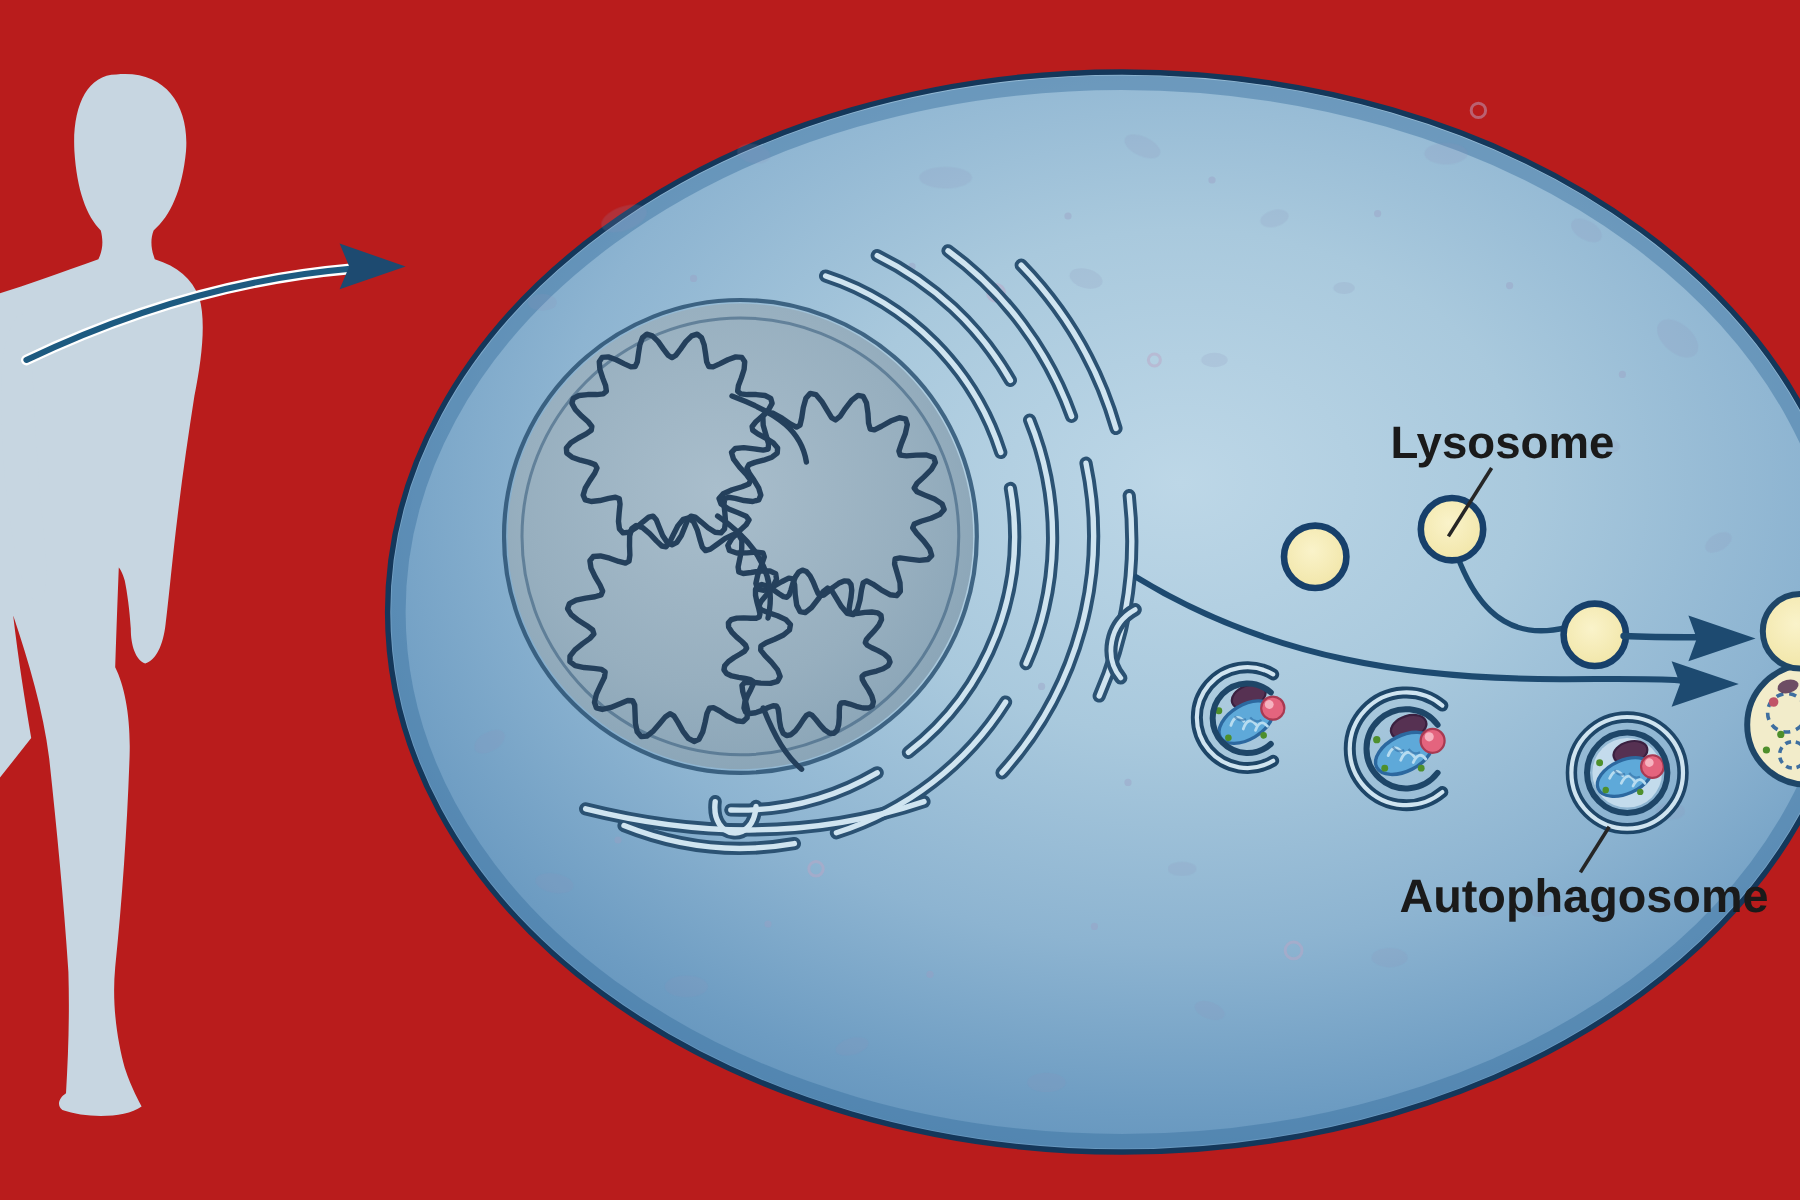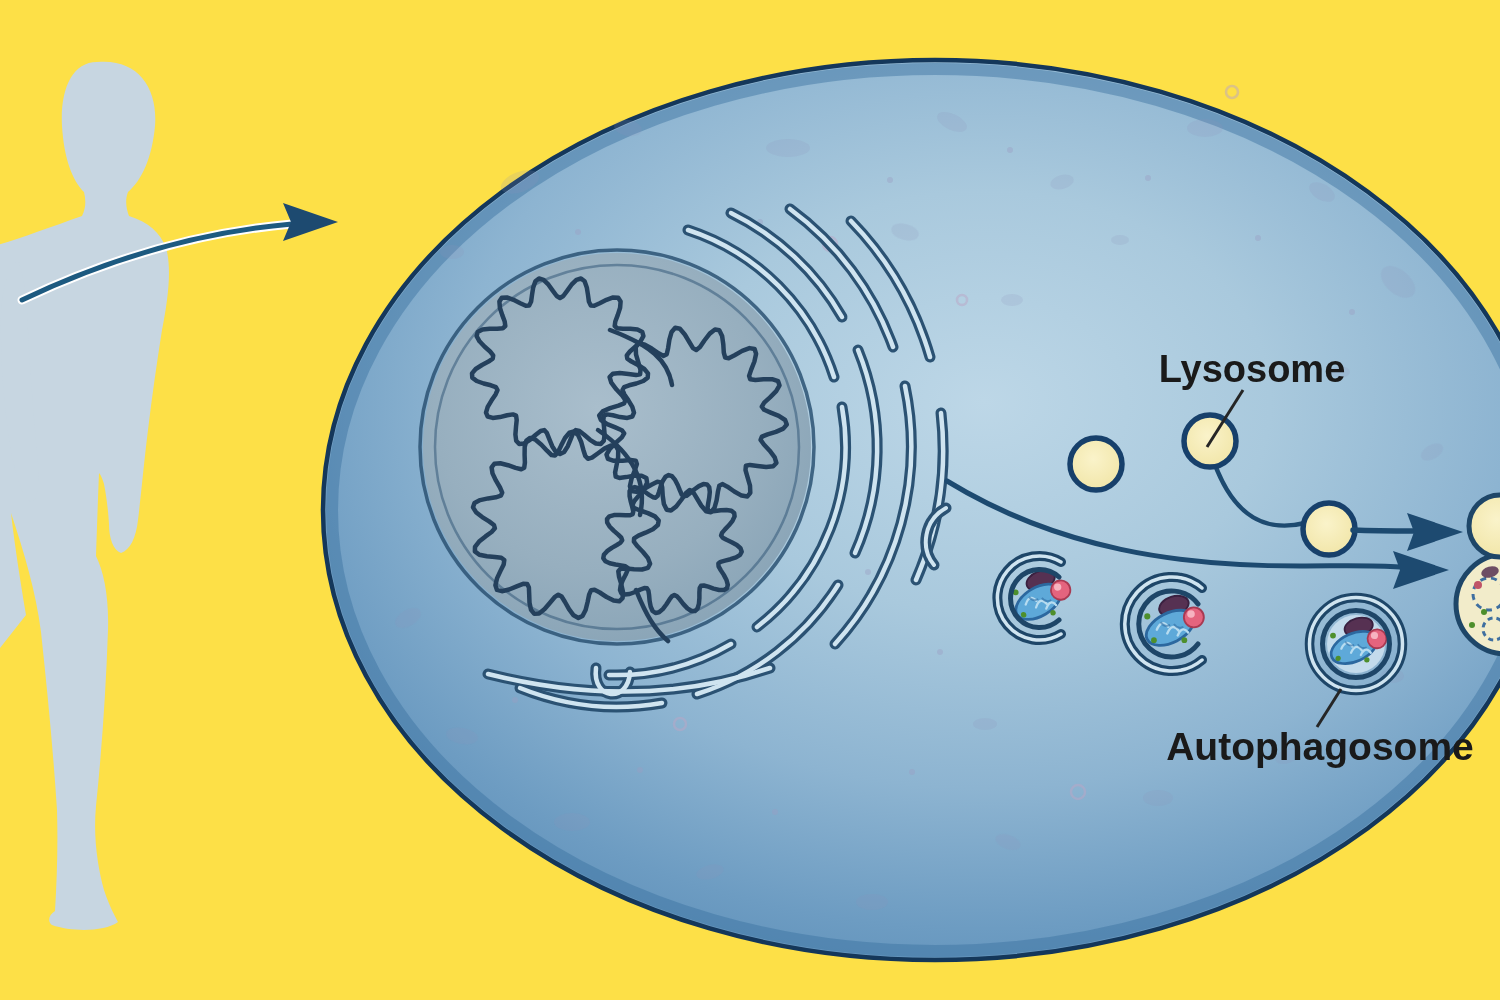--- a/index.html
+++ b/index.html
@@ -1,16 +1,16 @@
 <!DOCTYPE html>
 <html><head>
 <meta charset="utf-8">
 <style>
   html,body{margin:0;padding:0;background:#ffffff;}
-  .stage{position:relative;width:1500px;height:1000px;background:#fde047;overflow:hidden;
+  .stage{position:relative;width:1500px;height:1000px;background:#b91c1c;overflow:hidden;
          font-family:"Liberation Sans", sans-serif;}
   svg{display:block;}
   .diagram-label{font-family:"Liberation Sans", sans-serif;font-weight:bold;}
 </style>
 </head>
 <body>
 
 <div class="stage">
 <svg width="1500" height="1000" viewBox="0 0 1500 1000" aria-label="Autophagy pathway inside a human cell">
   <defs>

